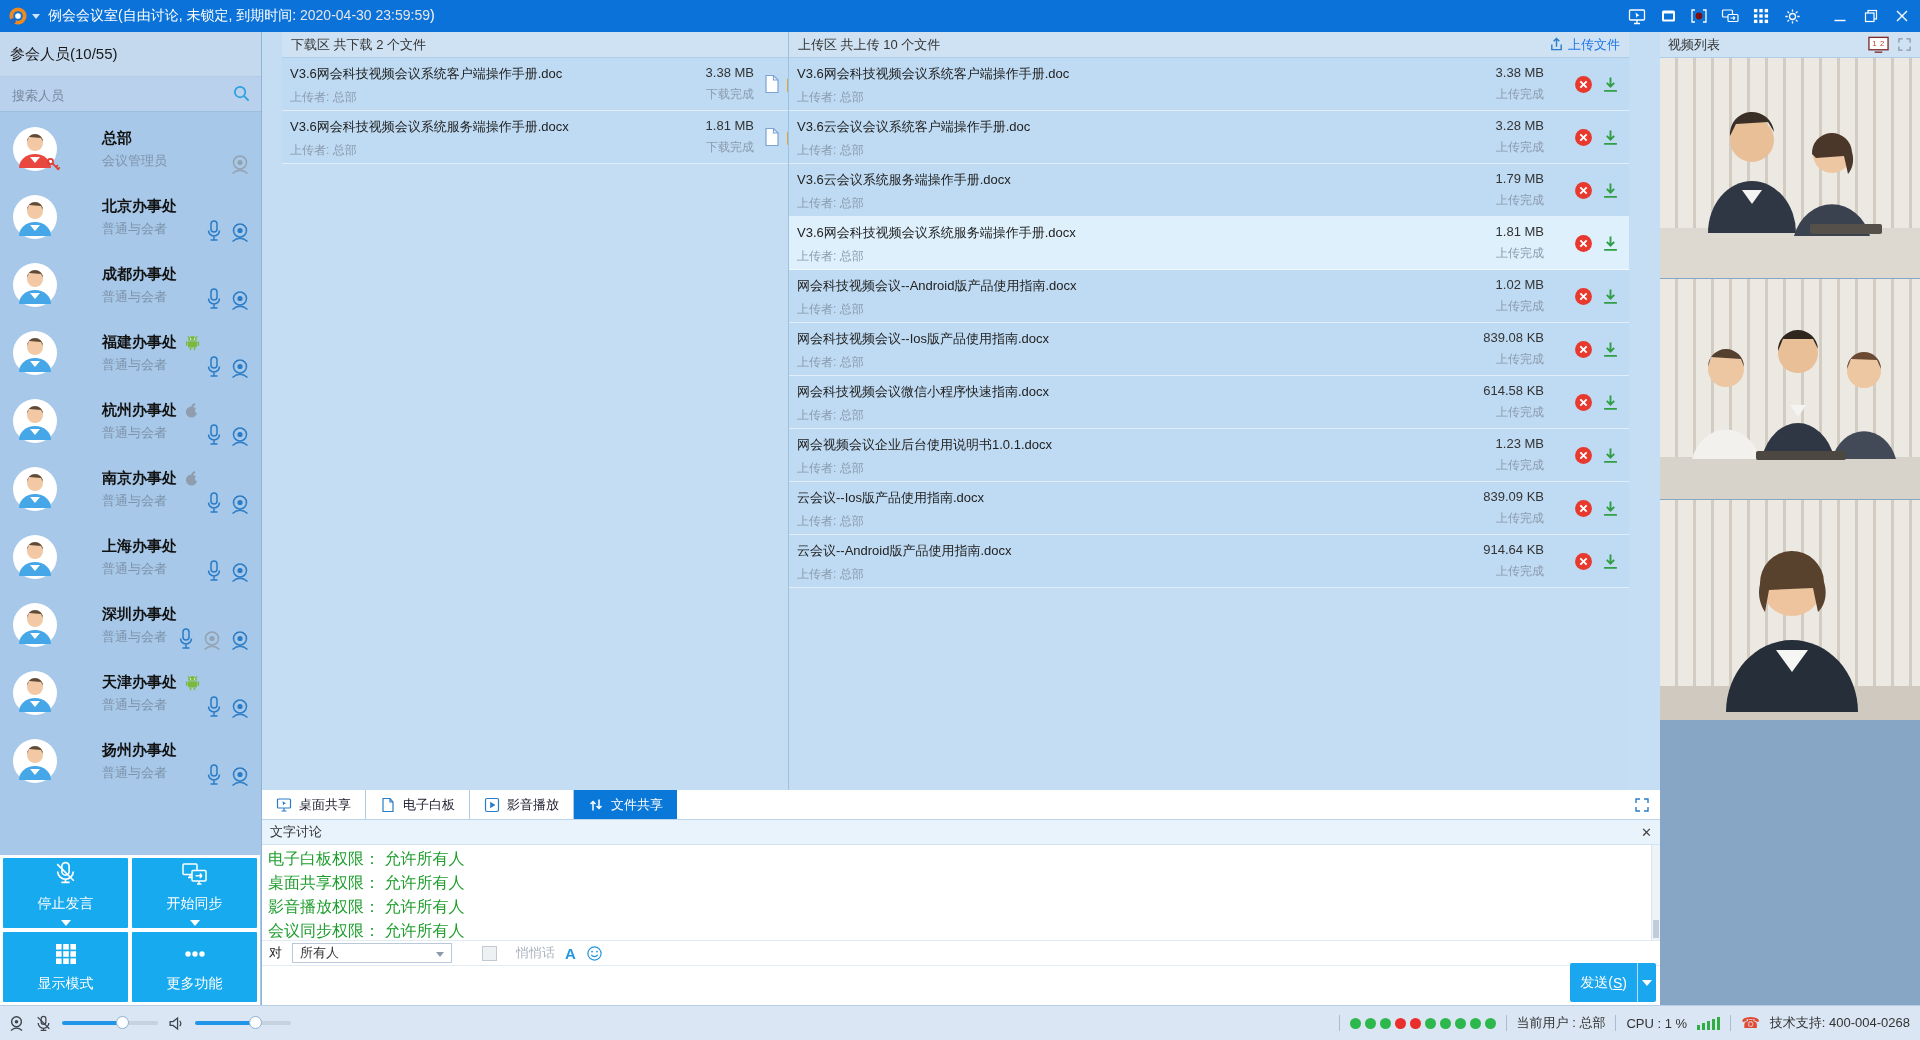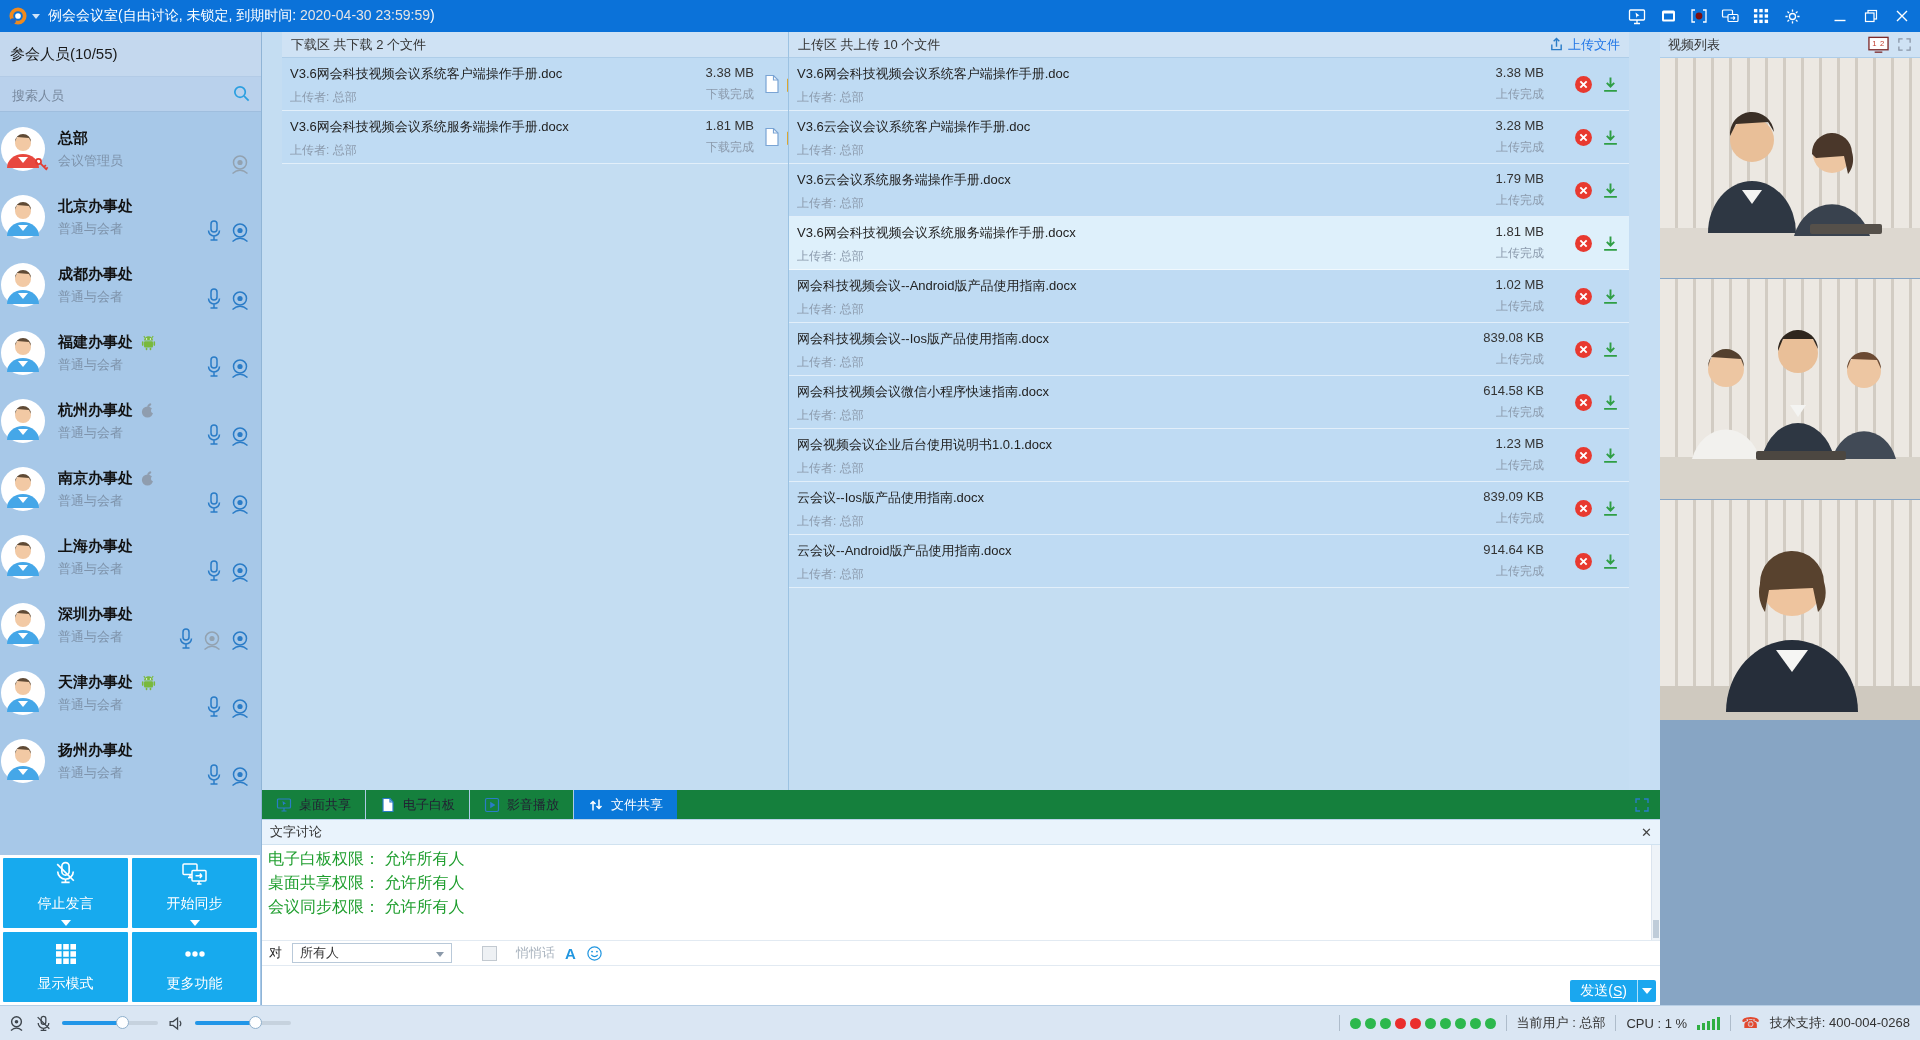--- a/index.html
+++ b/index.html
@@ -23,21 +23,21 @@
   .sidebar{position:absolute;left:0;top:32px;width:262px;height:973px;background:#a7c8e8;
            border-right:1px solid #8fb4d6;box-sizing:border-box;}
   .sb-header{height:44px;line-height:44px;background:#c4d8ee;padding-left:10px;font-size:15px;color:#1a1a1a;
              border-bottom:1px solid #b3cbe6;}
   .sb-search{height:34px;background:#b9d1ec;position:relative;border-bottom:1px solid #9fbede;}
   .sb-search input{position:absolute;left:10px;top:5px;width:200px;height:24px;border:none;background:transparent;
                    font-size:13px;color:#3c4f66;outline:none;font-family:inherit;}
   .sb-search input::placeholder{color:#76879c;}
   .sb-search .mag{position:absolute;right:10px;top:7px;}
   .plist{position:absolute;top:79px;left:0;right:0;bottom:150px;overflow:hidden;padding-top:4px;}
-  .prow{position:relative;height:68px;display:flex;align-items:center;box-sizing:border-box;}
+  .prow{position:relative;height:68px;display:flex;align-items:center;padding-left:12px;box-sizing:border-box;gap:32px;}
   .avatar{position:relative;width:46px;height:46px;flex:0 0 46px;}
   .key-badge{position:absolute;right:-3px;bottom:0;}
   .ptext{margin-left:12px;display:flex;flex-direction:column;}
   .pname-line{display:flex;align-items:center;}
   .pname{font-size:15px;font-weight:700;color:#121212;}
   .plat{margin-left:7px;}
   .prole{font-size:13px;color:#7e93ab;margin-top:4px;}
   .picons{position:absolute;right:10px;bottom:8px;display:flex;align-items:flex-end;gap:6px;}
   .prow.admin .av-body{fill:#e8483f;}
 
@@ -62,21 +62,21 @@
   .fuploader{font-size:12px;color:#8b9aac;margin-top:6px;}
   .fmeta{position:absolute;top:7px;right:85px;text-align:right;}
   .fsize{font-size:13px;color:#333;}
   .fstatus{font-size:12px;color:#8b9aac;margin-top:6px;}
   .ficons{position:absolute;top:0;bottom:0;display:flex;align-items:center;}
   .dl-panel .ficons{right:7px;gap:6px;}
   .ul-panel .ficons{right:10px;gap:9px;}
   .ficons > span{cursor:pointer;}
 
   
-  .tabsbar{position:absolute;left:262px;top:790px;width:1398px;height:30px;background:#15803d;
+  .tabsbar{position:absolute;left:262px;top:790px;width:1398px;height:30px;background:#ffffff;
            display:flex;align-items:stretch;border-bottom:1px solid #bcd4ea;box-sizing:border-box;}
   .tab{width:103px;display:flex;align-items:center;justify-content:center;gap:7px;font-size:13px;color:#223;
        border-right:1px solid #adcbe6;cursor:pointer;}
   .tab.active{background:#0a78d9;color:#fff;border-right:none;}
   .tab-expand{margin-left:auto;align-self:center;margin-right:10px;cursor:pointer;}
 
   
   .chat{position:absolute;left:262px;top:820px;width:1398px;height:185px;background:#fff;}
   .chat-head{height:24px;background:#e9f3fc;border-bottom:1px solid #d0e2f0;display:flex;align-items:center;
              padding:0 8px;font-size:13px;color:#333;}
@@ -91,21 +91,21 @@
   .to-label{font-size:13px;color:#222;}
   .recip-select{width:160px;height:20px;background:#fff;border:1px solid #b9c9d9;display:flex;align-items:center;
                 padding-left:7px;box-sizing:border-box;font-size:13px;color:#333;cursor:pointer;position:relative;}
   .sel-caret{position:absolute;right:7px;top:8px;width:0;height:0;border-left:4px solid transparent;
              border-right:4px solid transparent;border-top:5px solid #8b9aaa;}
   .whisper{display:flex;align-items:center;gap:19px;color:#aab4bf;margin-left:20px;}
   .checkbox{width:13px;height:13px;border:1px solid #c2c9d0;background:#eef1f4;}
   .font-icon{color:#2196e0;font-weight:700;font-size:15px;cursor:pointer;}
   .font-icon::before{content:"A";}
   .chat-input{position:absolute;top:147px;left:0;right:0;bottom:0;background:#fff;}
-  .send-btn{position:absolute;right:4px;bottom:3px;height:22px;display:flex;align-items:stretch;background:#1aa7ef;
+  .send-btn{position:absolute;right:4px;bottom:3px;height:39px;display:flex;align-items:stretch;background:#1aa7ef;
             border-radius:2px;color:#fff;font-size:14px;cursor:pointer;}
   .send-main{display:flex;align-items:center;padding:0 10px;}
   .send-key{text-decoration:underline;}
   .send-drop{width:18px;display:flex;align-items:center;justify-content:center;border-left:1px solid rgba(255,255,255,.65);}
 
   
   .video-panel{position:absolute;left:1660px;top:32px;width:260px;height:973px;background:#87a5c4;}
   .vp-head{height:25px;background:#cfe2f4;border-bottom:1px solid #aecde8;display:flex;align-items:center;
            padding:0 8px;font-size:13px;color:#333;}
   .vp-icons{margin-left:auto;display:flex;align-items:center;gap:8px;}
@@ -940,20 +940,21 @@
   </div>
 
   <div class="chat">
     <div class="chat-head">
       <span>文字讨论</span>
       <span class="chat-close"></span>
     </div>
     <div class="chat-msgs" id="chat-msgs">
         <div class="msg">电子白板权限： 允许所有人</div>
         <div class="msg">桌面共享权限： 允许所有人</div>
+        <div class="msg">影音播放权限： 允许所有人</div>
         <div class="msg">会议同步权限： 允许所有人</div>
       </div>
     <div class="chat-scroll">
         <div class="thumb"></div>
       </div>
     <div class="chat-toolbar">
       <span class="to-label">对</span>
       <div class="recip-select">
         <span>所有人</span>
           <span class="sel-caret"></span>

